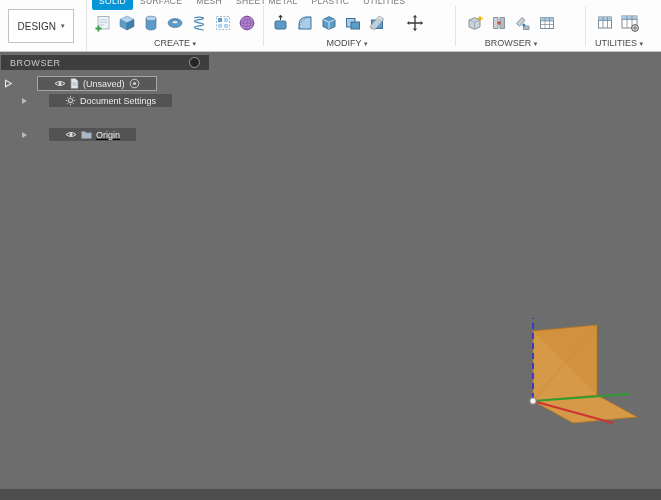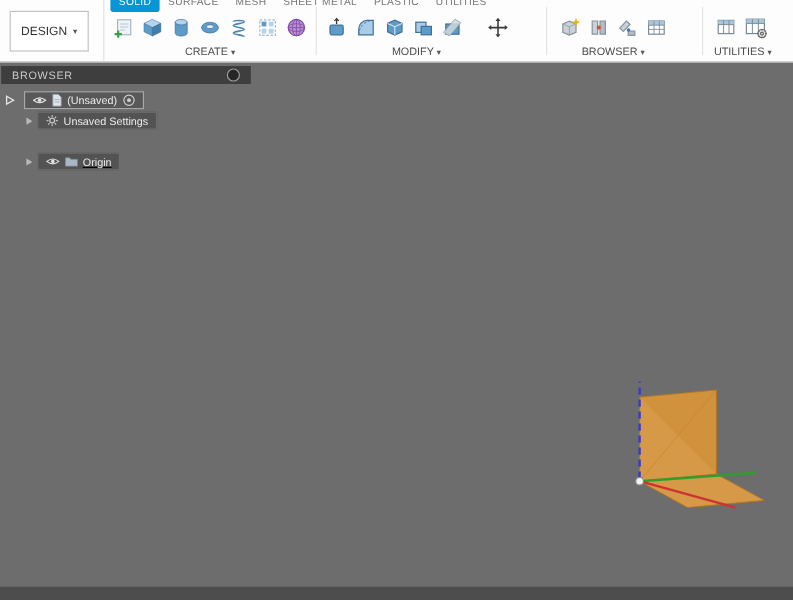--- a/index.html
+++ b/index.html
@@ -57,23 +57,23 @@
   .tree { position:relative; height:90px; }
   .trow { position:absolute; display:flex; align-items:center; height:15px; }
   .r1{top:6px; left:3px;} .r2{top:23px; left:21px;} .r3{top:40px; left:21px;} .r4{top:57px; left:21px;text-decoration:underline;}
   .rootmark { margin-right:7px; cursor:pointer; }
   .expand {
     width:0; height:0; border-left:5px solid #b9b9b9;
     border-top:3.5px solid transparent; border-bottom:3.5px solid transparent;
     margin-right:4px; cursor:pointer;
   }
   .node {
-    display:flex; align-items:center; gap:4px; height:15px; padding:0 6px;
+    display:flex; align-items:center; gap:4px; height:15px; padding:0 16px;
     background:#535353; border:1px solid #6e6e6e;
-    font-size:9px; color:#ebebeb; white-space:nowrap; cursor:pointer;
+    font-size:9px; color:#ebebeb; white-space:nowrap; cursor:pointer;margin-left:17px;
   }
   .node.selected { border-color:#a6a6a6; background:#585858; }
 
   
   .canvas { position:absolute; left:0; top:52px; width:661px; height:437px; background:#6d6d6d; }
   .origin-svg { position:absolute; left:470px; top:250px; }
   .bottom-bar { position:absolute; left:0; bottom:0; width:661px; height:11px; background:#4d4d4d; }
 </style>
 </head>
 <body>
@@ -304,21 +304,21 @@
       </div>
     </div>
 
     <div class="trow r2">
       <div class="expand"></div>
       <div class="node">
         <svg width="11" height="11" viewBox="0 0 11 11">
           <circle cx="5.5" cy="5.5" r="2" fill="none" stroke="#c6c6c6" stroke-width="1.1"></circle>
           <path d="M5.5 .8v1.6M5.5 8.6v1.6M.8 5.5h1.6M8.6 5.5h1.6M2.2 2.2l1.1 1.1M7.7 7.7l1.1 1.1M8.8 2.2L7.7 3.3M3.3 7.7L2.2 8.8" stroke="#c6c6c6" stroke-width="1" fill="none"></path>
         </svg>
-        <span>Unsaved Settings</span>
+        <span>Document Settings</span>
       </div>
     </div>
 
 
     <div class="trow r4">
       <div class="expand"></div>
       <div class="node">
         <svg width="12" height="9" viewBox="0 0 12 9">
           <path d="M1 4.5Q6 0.5 11 4.5Q6 8.5 1 4.5Z" fill="none" stroke="#e2e2e2" stroke-width="1"></path>
           <circle cx="6" cy="4.5" r="1.5" fill="#e2e2e2"></circle>

